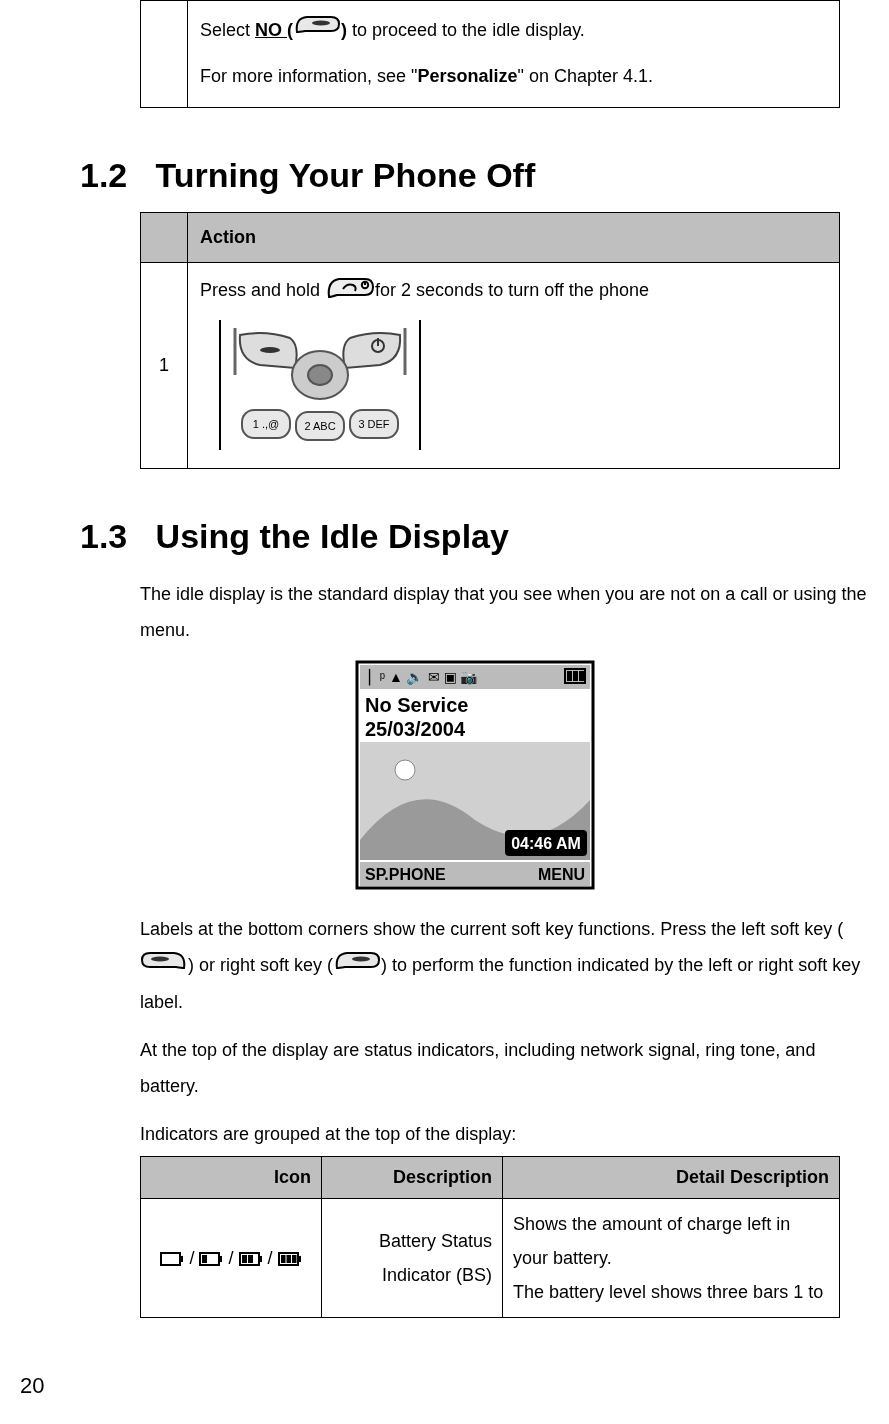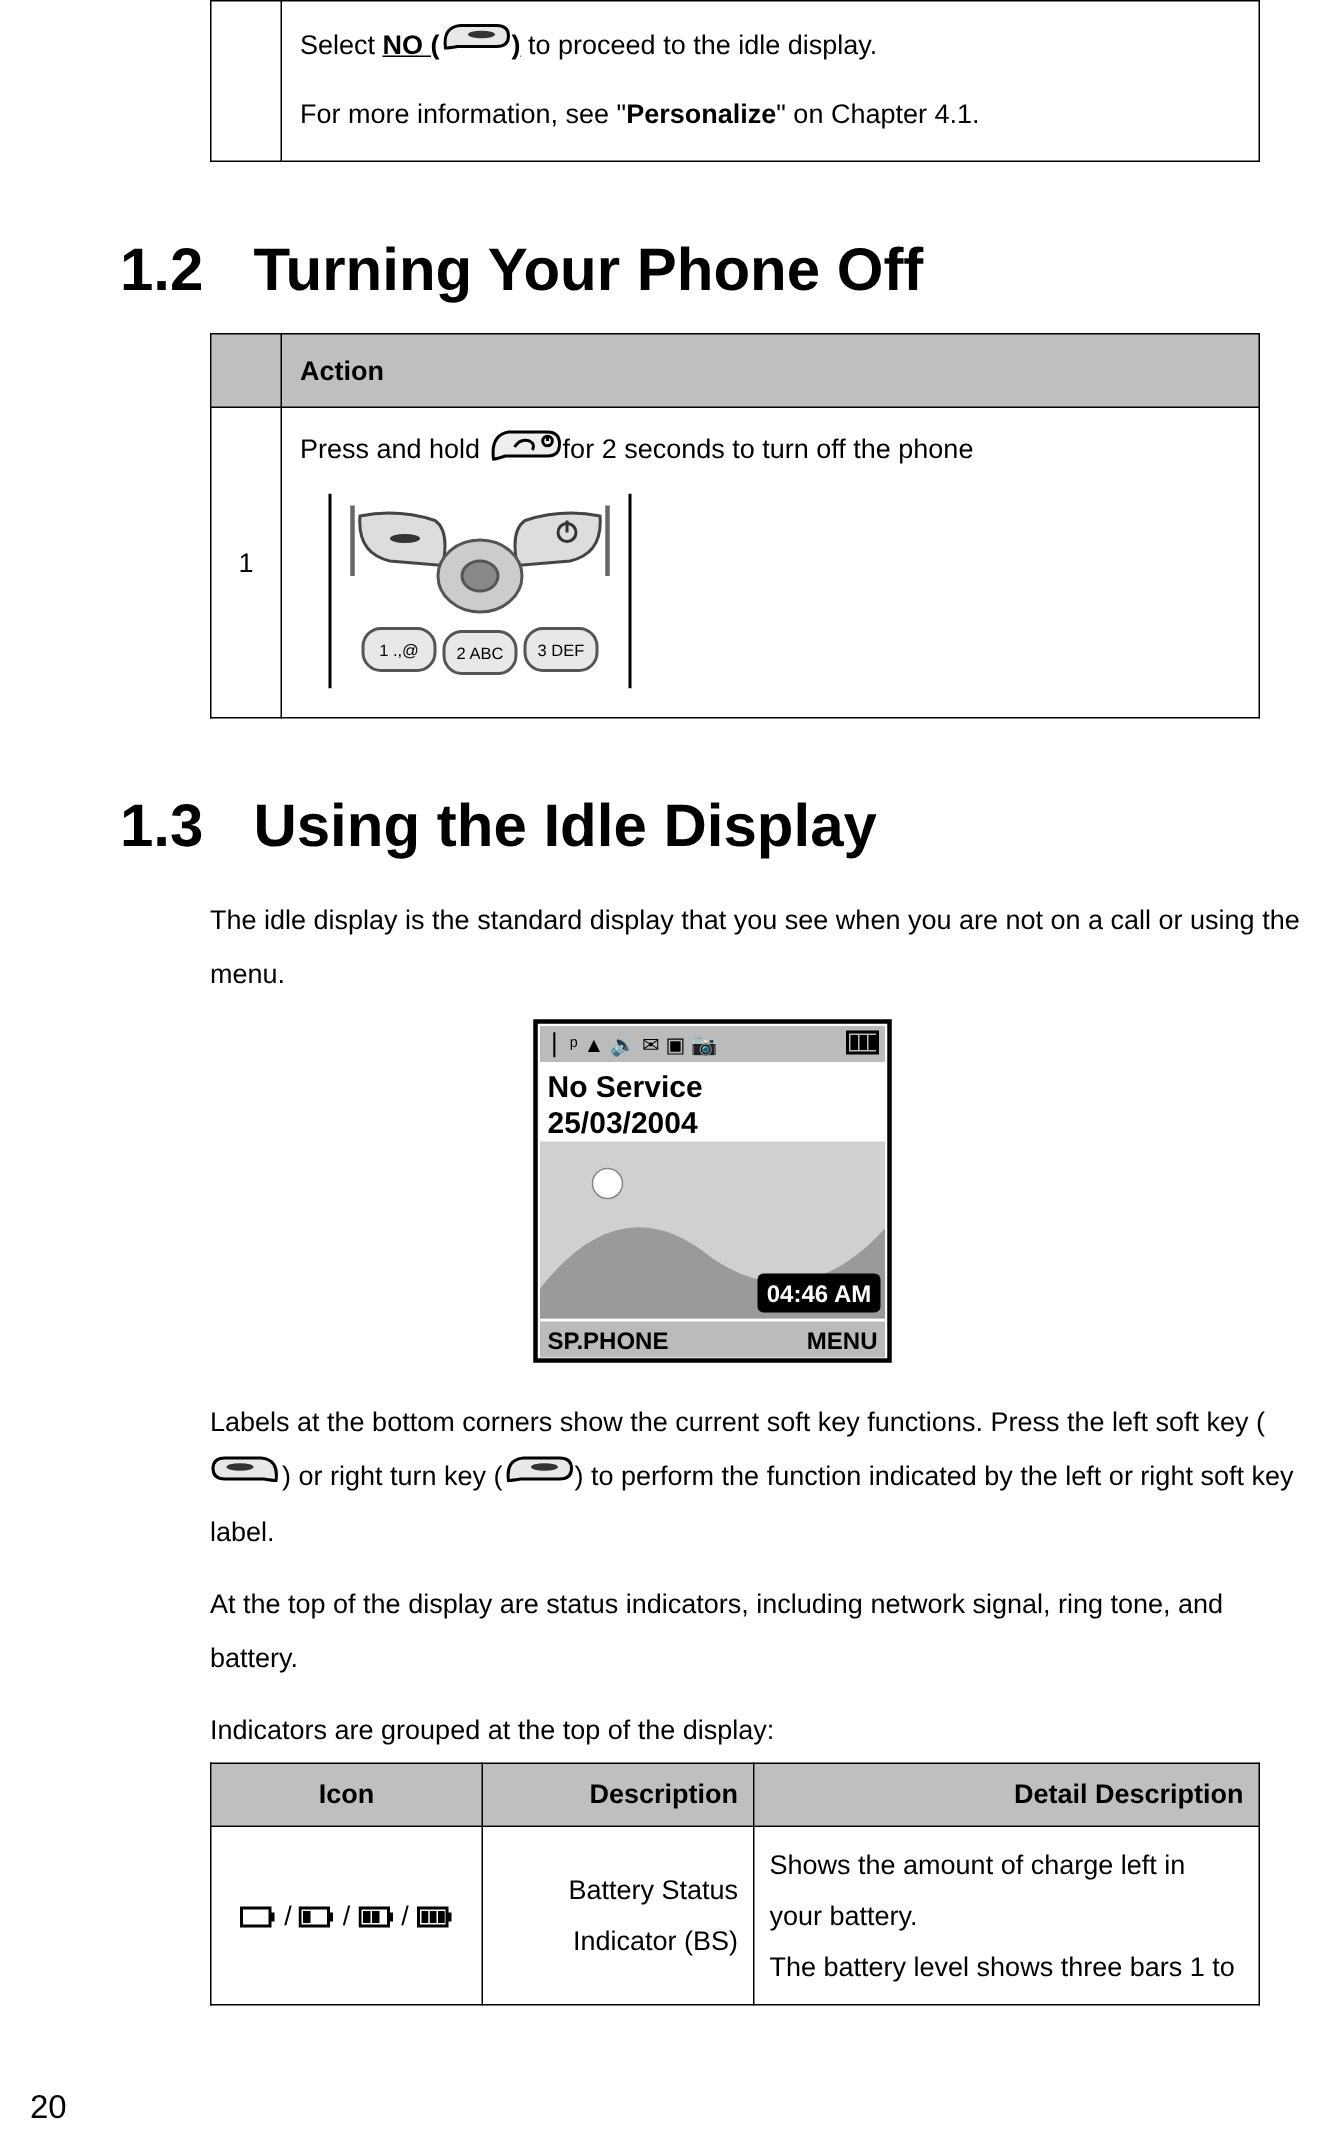--- a/index.html
+++ b/index.html
@@ -27,21 +27,21 @@
     width: 22px;
     text-align: center;
     vertical-align: middle;
   }
   .cont-table td.header-cell {
     background: #bfbfbf;
     font-weight: bold;
   }
   h2.sec {
     font-family: Arial, Helvetica, sans-serif;
-    font-size: 40px;
+    font-size: 34px;
     font-weight: bold;
     margin: 40px 0 10px 0;
     white-space: pre;
   }
   p.body {
     margin: 12px 0 12px 60px;
     font-size: 18px;
     line-height: 2;
   }
   .icon-table {
@@ -197,36 +197,36 @@
     <text x="230" y="220" font-size="16" font-weight="bold" text-anchor="end" fill="#000" style="font-family:Arial;">MENU</text>
   </svg>
 </div>
 
 <p class="body" style="line-height:2;">
   <span>Labels at the bottom corners show the current soft key functions. Press the left soft key (</span><span class="softkey-svg">
     <svg width="48" height="24" viewBox="0 0 48 24">
       <path d="M44 20 Q46 6 34 5 L10 5 Q2 5 2 12 Q2 19 10 19 L36 19 Q42 20 44 20 Z" fill="#e8e8e8" stroke="#000" stroke-width="2"></path>
       <ellipse cx="20" cy="11" rx="9" ry="2.5" fill="#333"></ellipse>
     </svg>
-  </span><span>) or right turn key (</span><span class="softkey-svg">
+  </span><span>) or right soft key (</span><span class="softkey-svg">
     <svg width="48" height="24" viewBox="0 0 48 24">
       <path d="M4 20 Q2 6 14 5 L38 5 Q46 5 46 12 Q46 19 38 19 L12 19 Q6 20 4 20 Z" fill="#e8e8e8" stroke="#000" stroke-width="2"></path>
       <ellipse cx="28" cy="11" rx="9" ry="2.5" fill="#333"></ellipse>
     </svg>
   </span><span>) to perform the function indicated by the left or right soft key label.</span>
 </p>
 
 <p class="body">At the top of the display are status indicators, including network signal, ring tone, and battery.</p>
 
 <p class="body" style="margin-bottom:4px;">Indicators are grouped at the top of the display:</p>
 
 <table class="icon-table">
   <tbody>
       <tr>
-    <th class="icon-col" style="text-align:center;">Icon</th>
+    <th class="icon-col" style="">Icon</th>
     <th class="desc-col">Description</th>
     <th>Detail Description</th>
   </tr>
   <tr>
     <td class="icon-col">
       <span class="batt-set">
         <svg width="24" height="16" viewBox="0 0 24 16">
               <rect x="1" y="2" width="19" height="12" fill="#fff" stroke="#000" stroke-width="2"></rect>
               <rect x="20" y="5" width="3" height="6" fill="#000"></rect>
             </svg>

